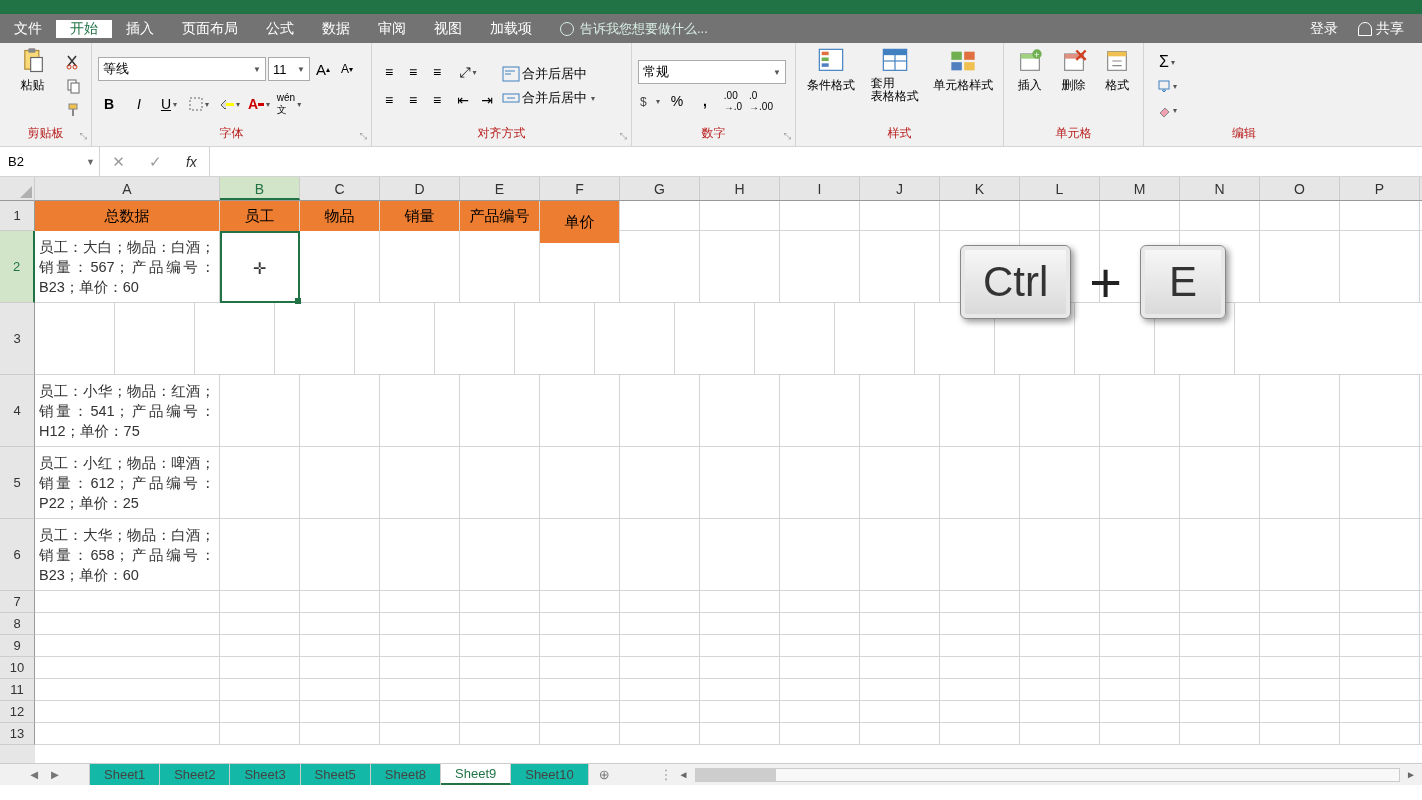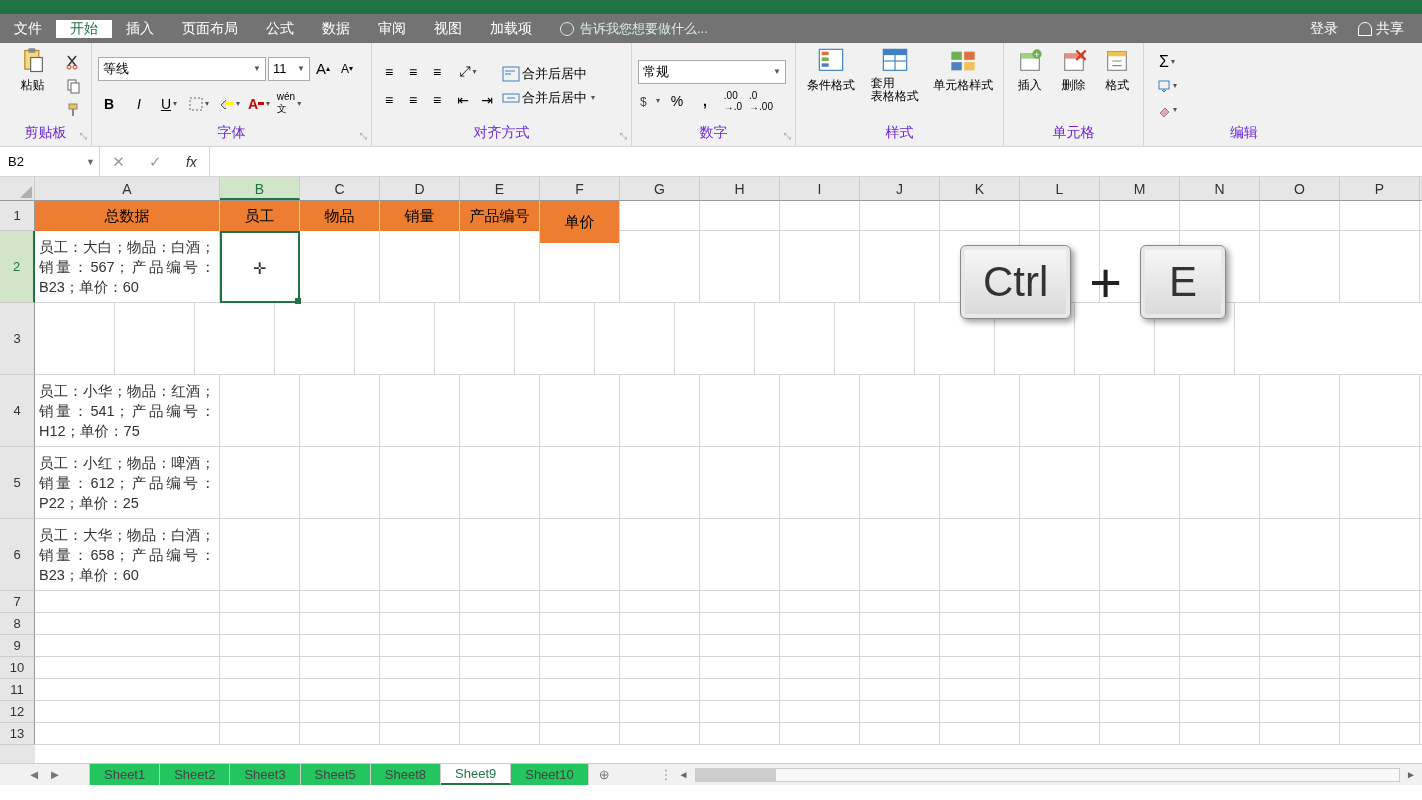--- a/index.html
+++ b/index.html
@@ -13,21 +13,21 @@
     .tab { padding: 0 14px; display: flex; align-items: center; cursor: pointer; }
     .tab.active { background: #fff; color: #217346; }
     .tabrow .right { margin-left: auto; display: flex; align-items: center; gap: 0; padding-right: 8px; }
     .rightbtn { padding: 0 10px; display: flex; align-items: center; gap: 4px; height: 100%; }
     .tellme { display: flex; align-items: center; gap: 6px; color: #d8eee4; font-size: 13px; padding-left: 14px; }
     .bulb { width: 14px; height: 14px; border: 1.2px solid #d8eee4; border-radius: 50%; position: relative; }
     
     
     .ribbon { height: 104px; background: #f1f1f1; border-bottom: 1px solid #d4d4d4; display: flex; }
     .group { border-right: 1px solid #d4d4d4; padding: 4px 6px 2px; display: flex; flex-direction: column; justify-content: space-between; position: relative; }
-    .group-label { font-size: 14px; color: #6d28d9; text-align: center; padding-bottom: 2px; }
+    .group-label { font-size: 12px; color: #b91c1c; text-align: center; padding-bottom: 2px; }
     .expander { position: absolute; bottom: 4px; right: 4px; font-size: 9px; color: #888; }
     
     .gbody { display: flex; gap: 4px; flex: 1; }
     .vcol { display: flex; flex-direction: column; gap: 2px; justify-content: center; }
     .hrow { display: flex; gap: 2px; align-items: center; }
     
     .bigicon { display: flex; flex-direction: column; align-items: center; width: 54px; font-size: 12px; gap: 2px; cursor: pointer; }
     .bigicon svg, .bigicon .svg { width: 28px; height: 28px; }
     .smallbtn { width: 22px; height: 22px; display: flex; align-items: center; justify-content: center; cursor: pointer; font-size: 14px; }
     .dd { font-size: 8px; color: #555; margin-left: 2px; }
@@ -68,21 +68,21 @@
     .crosshair { position: absolute; font-size: 16px; color: #333; pointer-events: none; }
     
     
     .keys { position: absolute; display: flex; align-items: center; gap: 18px; pointer-events: none; }
     .key { background: linear-gradient(#f8f8f8,#d8d8d8); border: 1px solid #888; border-radius: 6px; box-shadow: 3px 3px 6px rgba(0,0,0,.4), inset 0 0 0 4px #e8e8e8; padding: 12px 22px; font-size: 42px; color: #333; font-family: Arial; }
     .keyplus { font-size: 56px; color: #222; }
     
     
     .sheettabs { height: 22px; border-top: 1px solid #ccc; display: flex; align-items: stretch; font-size: 13px; background: #f1f1f1; position: relative; }
     .stnav { width: 90px; display: flex; align-items: center; justify-content: center; gap: 8px; color: #777; border-right: 1px solid #ccc; }
-    .sheettab { padding: 0 14px; border-right: 1px solid #ccc; display: flex; align-items: center; background: #22c55e; cursor: pointer; color: #444; }
+    .sheettab { padding: 0 14px; border-right: 1px solid #ccc; display: flex; align-items: center; background: #14b8a6; cursor: pointer; color: #444; }
     .sheettab.active { background: #fff; border-bottom: 2px solid #217346; color: #217346; font-weight: 500; }
     .addsheet { padding: 0 10px; color: #777; display: flex; align-items: center; }
     .scrollbar { flex: 1; display: flex; align-items: center; padding: 0 4px; gap: 4px; }
     .scrolltrack { flex: 1; height: 14px; border: 1px solid #ccc; background: #f8f8f8; position: relative; }
     .scrollthumb { position: absolute; left: 0; width: 80px; top: 0; bottom: 0; background: #cdcdcd; }
     .scarr { width: 14px; height: 14px; display: flex; align-items: center; justify-content: center; font-size: 10px; color: #666; }
     
     .vpane { display: flex; flex-direction: column; flex: 1; }
     .gridbody { display: flex; flex: 1; overflow: hidden; }
 

